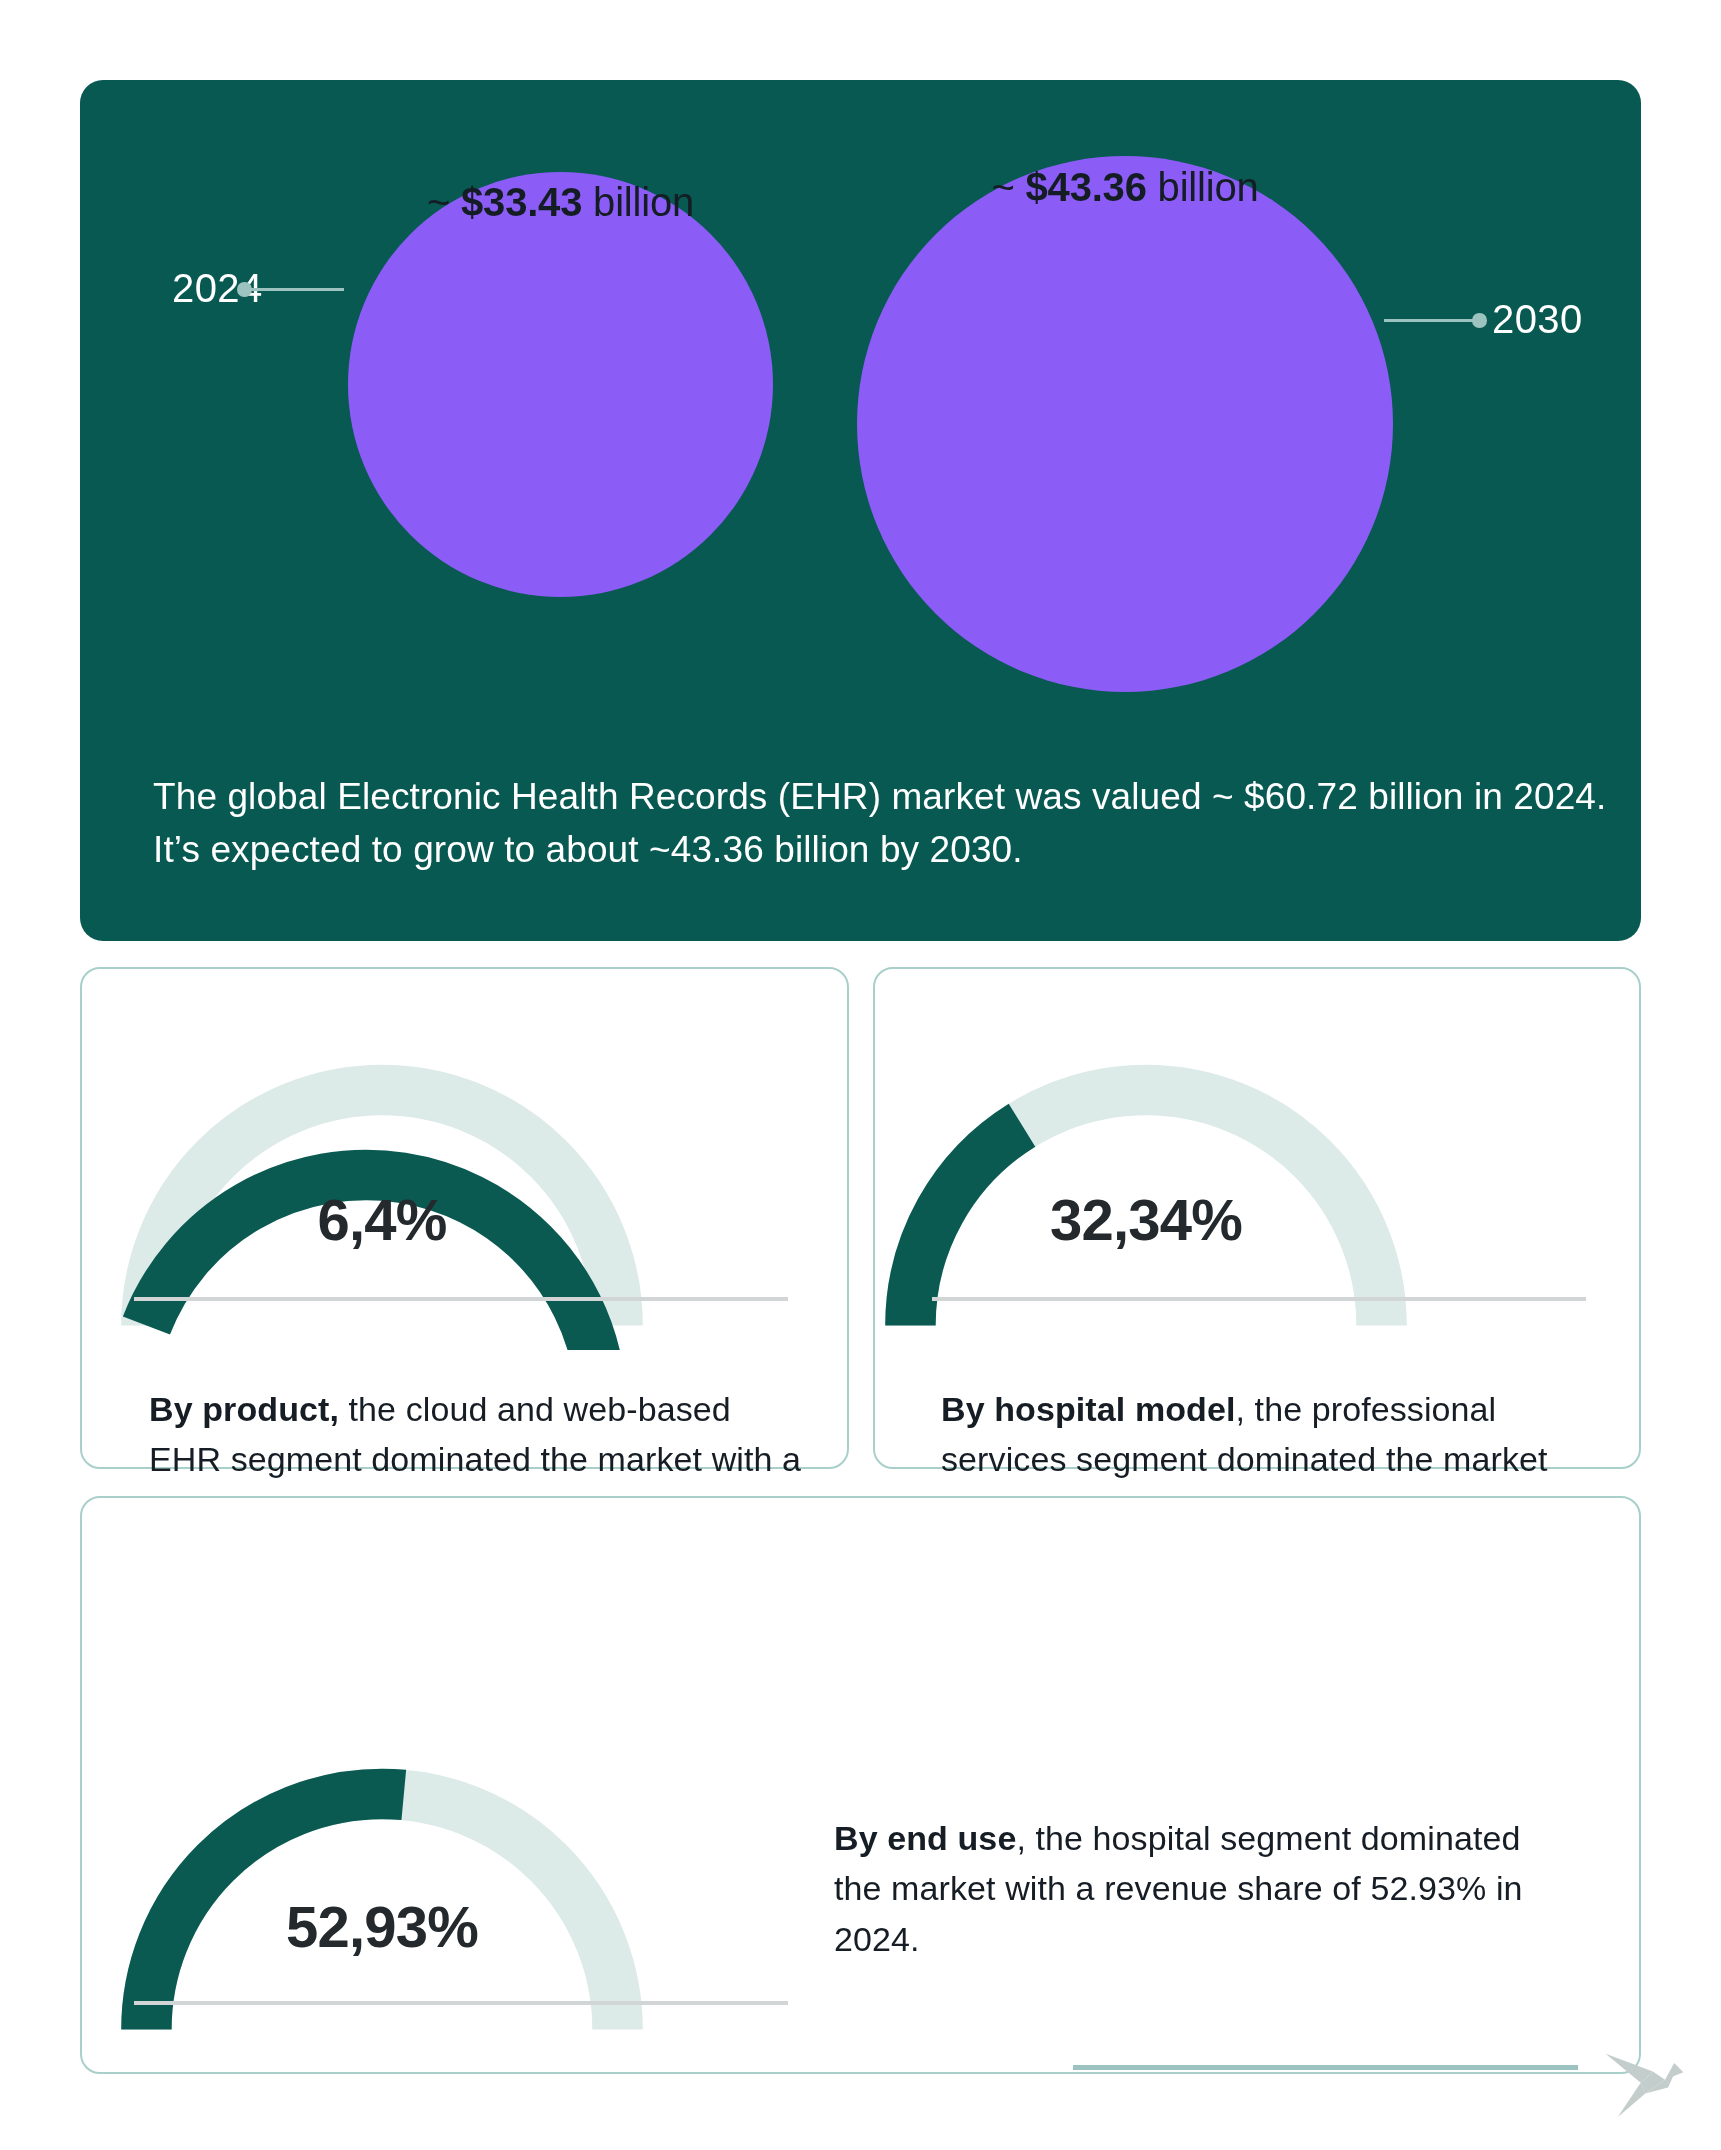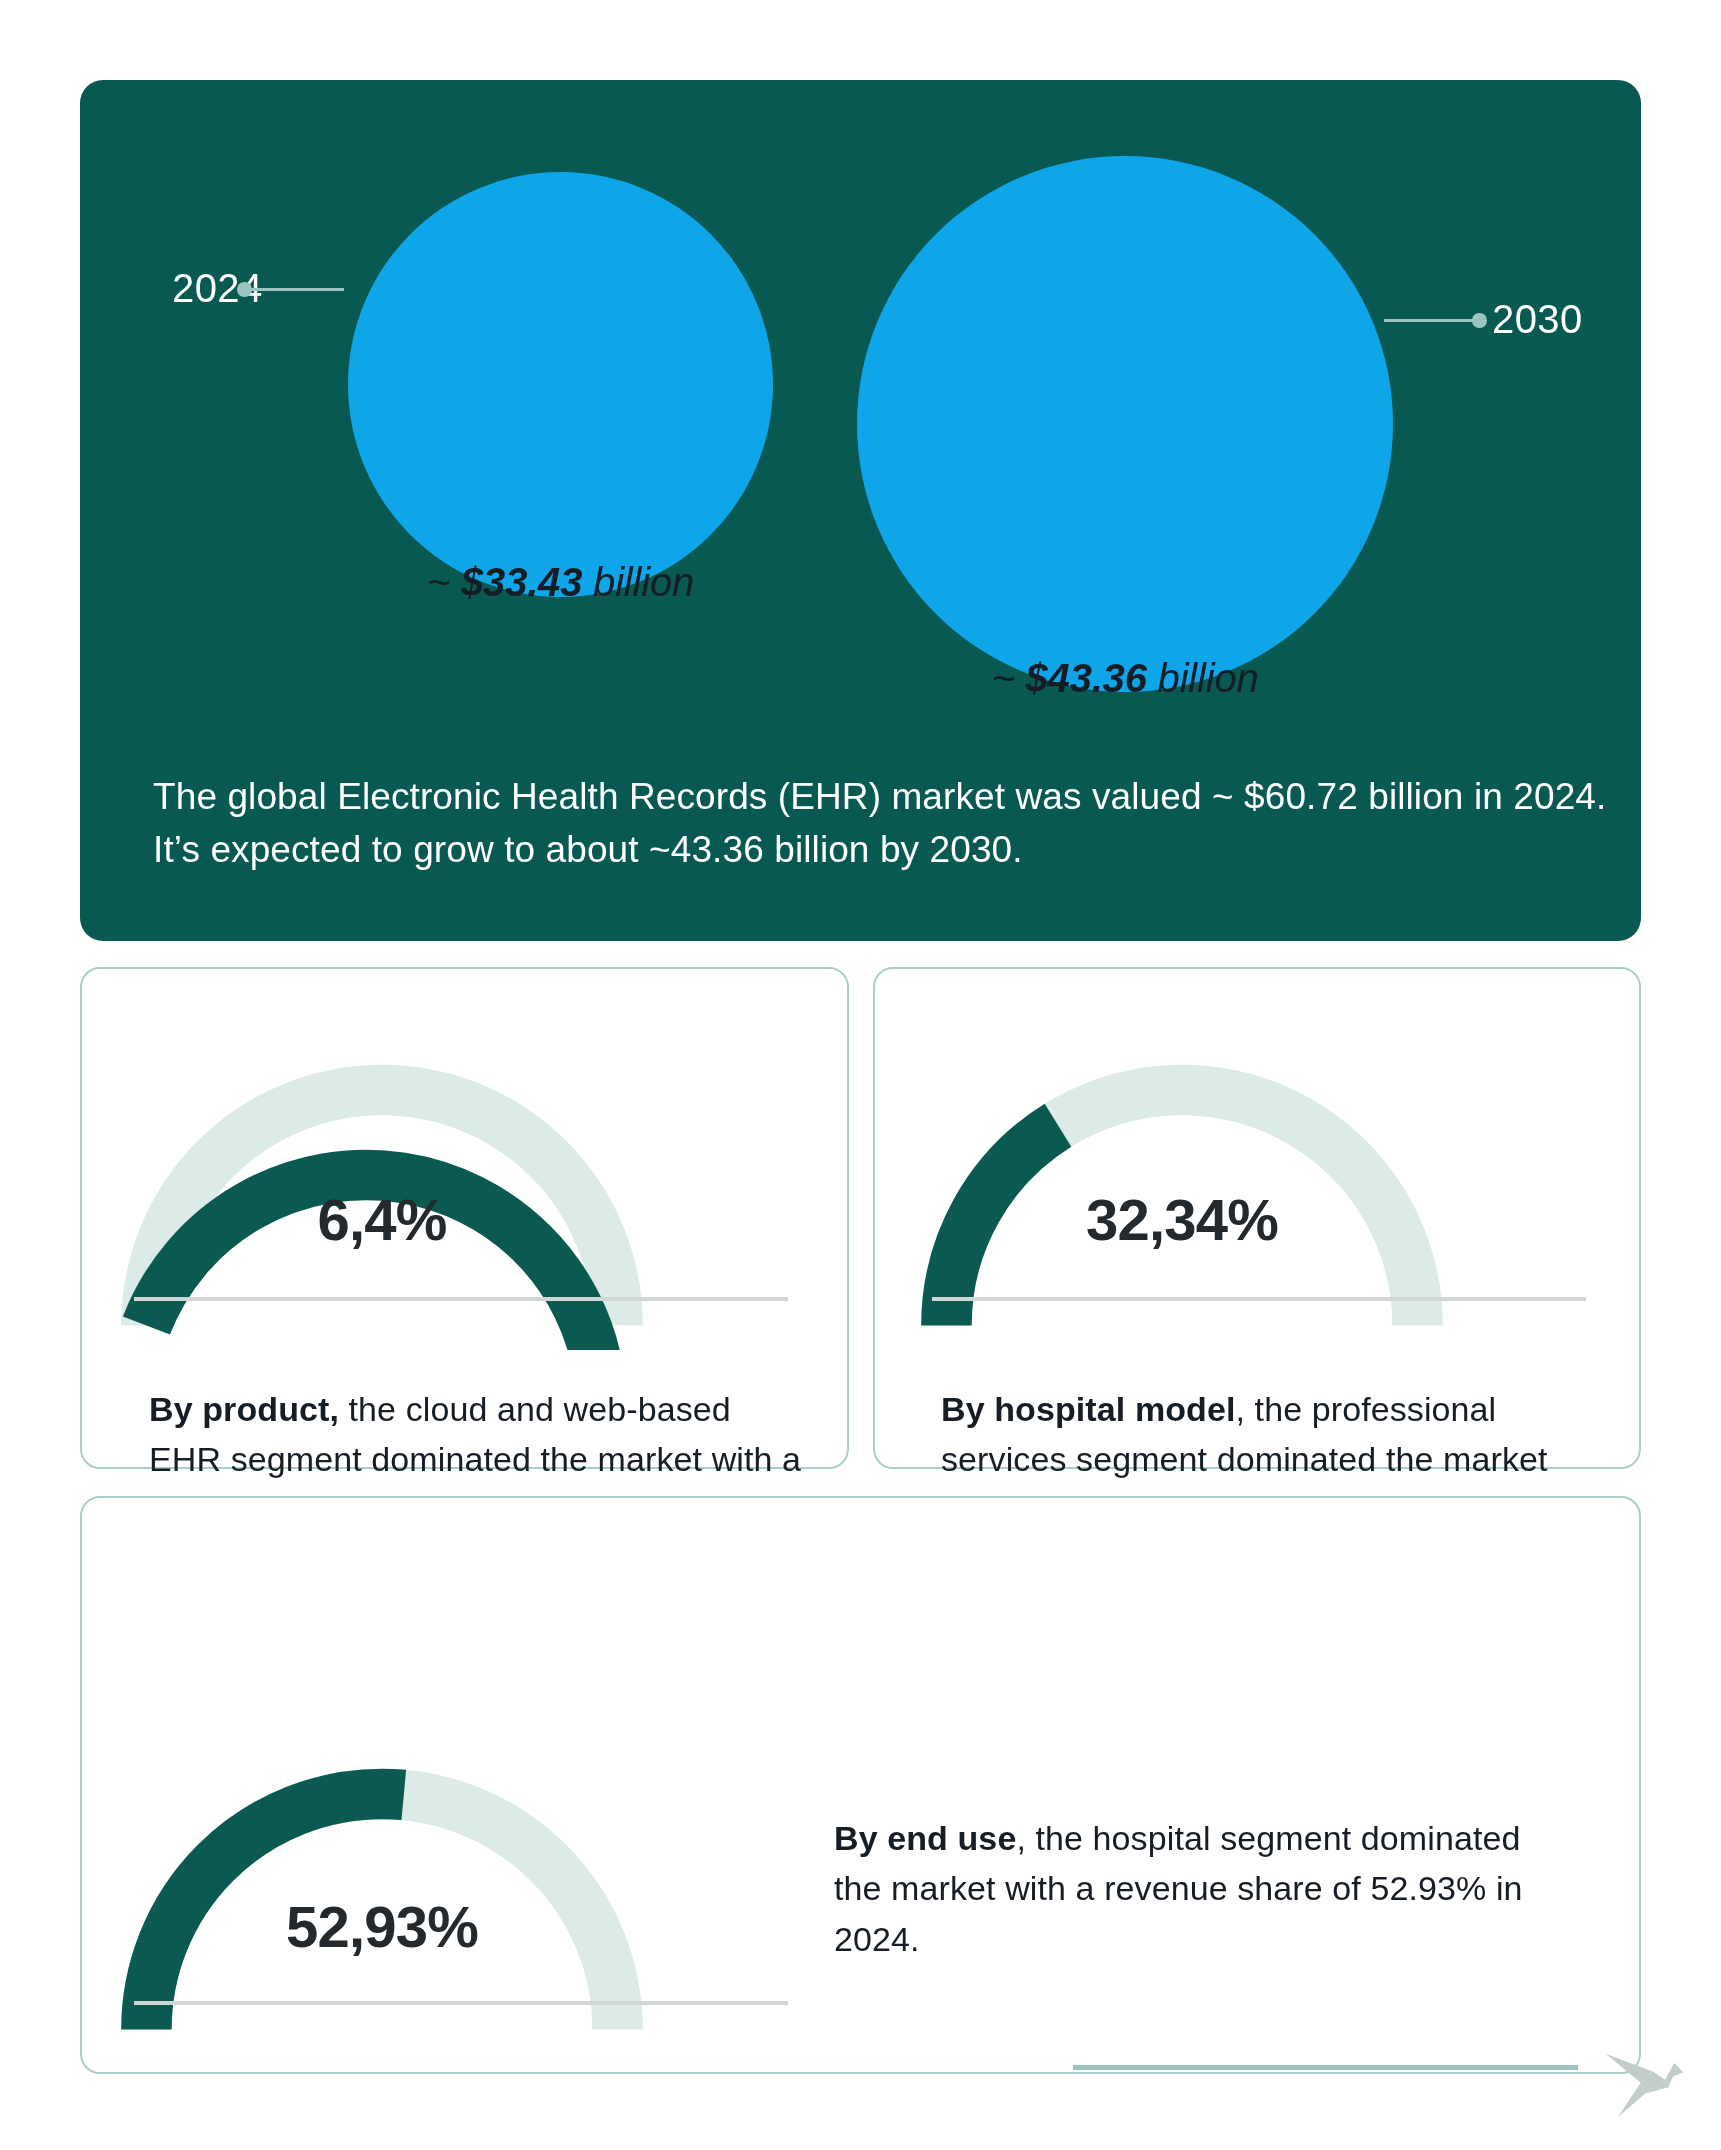--- a/index.html
+++ b/index.html
@@ -21,26 +21,25 @@
     left: 80px;
     top: 80px;
     width: 1561px;
     height: 861px;
     background: #075952;
     border-radius: 23px;
   }
 
   .circle {
     position: absolute;
-    background: #0ea5e9;
+    background: #8b5cf6;
     border-radius: 50%;
     display: flex;
-    align-items: flex-end;
+    align-items: flex-start;
     justify-content: center;
-    font-style: italic;
   }
   .circle-2024 {
     left: 268px;
     top: 92px;
     width: 425px;
     height: 425px;
   }
   .circle-2030 {
     left: 777px;
     top: 76px;
@@ -107,21 +106,21 @@
   .card-business { left: 873px; top: 967px; width: 768px; height: 502px; }
   .card-enduse   { left: 80px;  top: 1496px; width: 1561px; height: 578px; }
 
   
   .gauge {
     position: absolute;
     width: 566px;
     height: 306px;
   }
   .gauge-product  { left: 99px; top: 1044px; }
-  .gauge-business { left: 899px; top: 1044px; text-decoration: underline; }
+  .gauge-business { left: 863px; top: 1044px; text-decoration: underline; }
   .gauge-enduse   { left: 99px; top: 1748px; }
   .gauge svg { display: block; width: 566px; height: 306px; }
 
   .gauge-value {
     position: absolute;
     width: 100%;
     text-align: center;
     font-size: 58px;
     font-weight: 700;
     color: #23292c;

